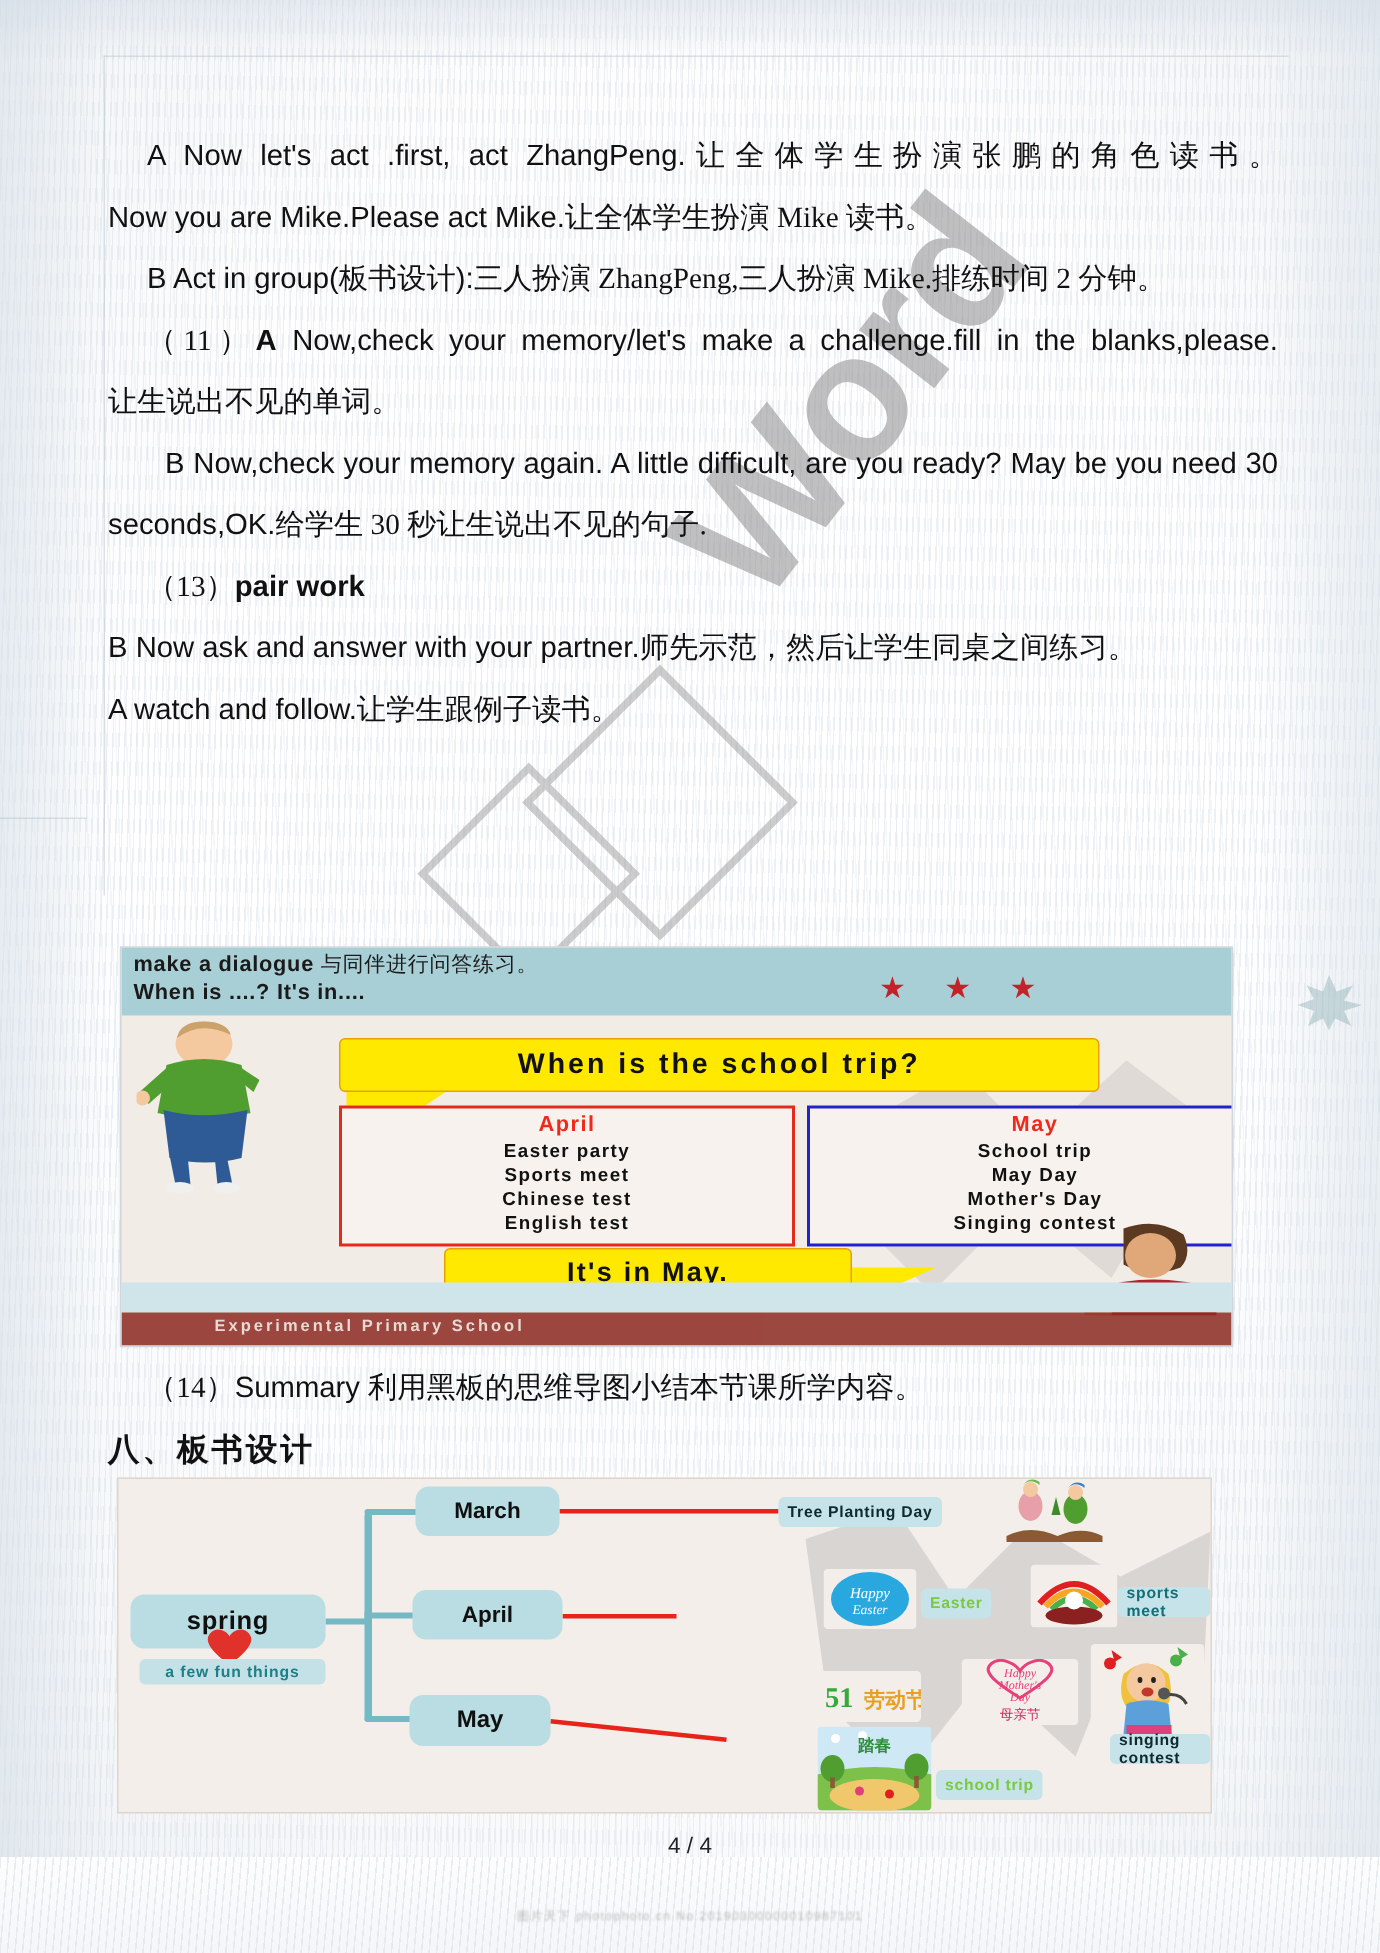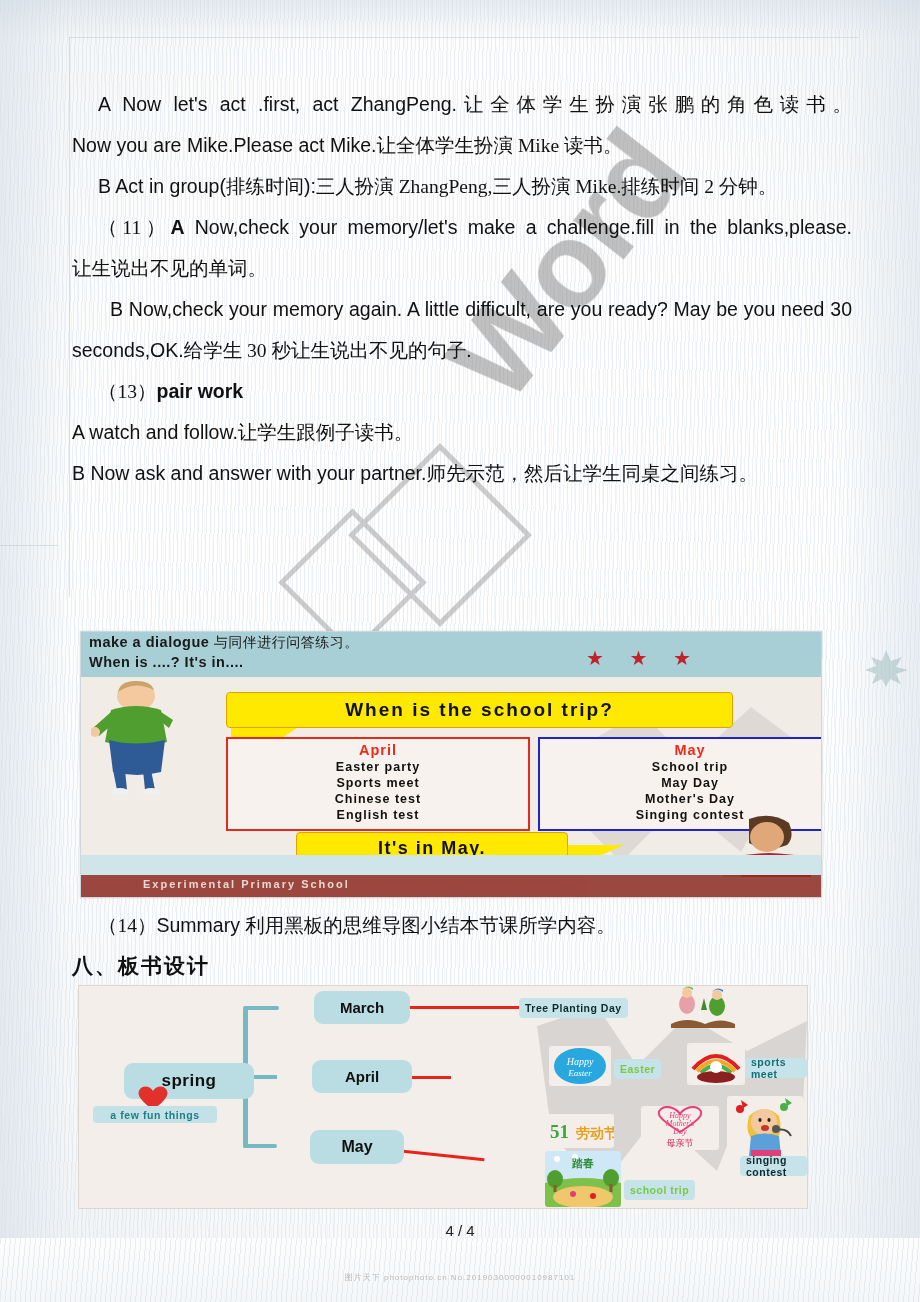--- a/index.html
+++ b/index.html
@@ -148,21 +148,21 @@
 
   
   .mindmap{
     position:absolute;left:78px;top:985px;width:728px;height:222px;
     background:#f3eeea;overflow:hidden;border:1px solid #ddd5cf;
   }
   .mm-bg{position:absolute;right:-10px;top:10px;width:300px;height:210px;opacity:.30;}
   .node{
     position:absolute;background:#b9dde3;border-radius:9px;
     display:flex;align-items:center;justify-content:center;
-    font-weight:700;color:#101010;margin-left:37px;
+    font-weight:700;color:#101010;
   }
   .node-spring{left:8px;top:77px;width:130px;height:36px;font-size:17px;letter-spacing:.5px;}
   .heart{position:absolute;left:57px;top:99px;width:34px;height:26px;}
   .tag-fun{
     position:absolute;left:14px;top:120px;width:124px;height:17px;background:#c3e1e6;border-radius:4px;
     display:flex;align-items:center;justify-content:center;
     font-size:10.5px;font-weight:700;color:#1f7f86;letter-spacing:.6px;
   }
   .node-march{left:198px;top:5px;width:96px;height:33px;font-size:15px;}
   .node-april{left:196px;top:74px;width:100px;height:33px;font-size:15px;}
@@ -224,45 +224,45 @@
 <div class="doc-body">
 
   <div class="para indent2 just-spread">
     <span class="eng">A  Now  let's  act  .first,  act  ZhangPeng.</span><span class="cn">让全体学生扮演张鹏的角色读书。</span>
   </div>
   <div class="para">
     <span class="eng">Now you are Mike.Please act Mike.</span><span class="cn">让全体学生扮演 Mike 读书。</span>
   </div>
 
   <div class="para indent2">
-    <span class="eng">B  Act in group(</span><span class="cn">排练时间</span><span class="eng">):</span><span class="cn">三人扮演 ZhangPeng,三人扮演 Mike.排练时间 2 分钟。</span>
+    <span class="eng">B  Act in group(</span><span class="cn">板书设计</span><span class="eng">):</span><span class="cn">三人扮演 ZhangPeng,三人扮演 Mike.排练时间 2 分钟。</span>
   </div>
 
   <div class="para indent2 just-spread">
     <span class="cn">（11）</span><span class="eng bold">A</span>
     <span class="eng">Now,check  your  memory/let's  make  a  challenge.fill  in  the  blanks,please.</span>
   </div>
   <div class="para">
     <span class="cn">让生说出不见的单词。</span>
   </div>
 
   <div class="para indent3">
     <span class="eng">B Now,check your memory again. A little difficult, are you ready? May be you need 30 seconds,OK.</span><span class="cn">给学生 30 秒让生说出不见的句子.</span>
   </div>
 
   <div class="para indent2">
     <span class="cn bold">（13）</span><span class="eng bold">pair work</span>
   </div>
 
   <div class="para">
+    <span class="eng">B Now ask and answer with your partner.</span><span class="cn">师先示范，然后让学生同桌之间练习。</span>
+  </div>
+
+  <div class="para">
     <span class="eng">A watch and follow.</span><span class="cn">让学生跟例子读书。</span>
-  </div>
-
-  <div class="para">
-    <span class="eng">B Now ask and answer with your partner.</span><span class="cn">师先示范，然后让学生同桌之间练习。</span>
   </div>
 
 </div>
 
 <div class="slide">
 
   <div class="slide-header"></div>
   <div class="sh-line1">
     <span>make a dialogue</span>
     <span class="sh-cn">与同伴进行问答练习。</span>

